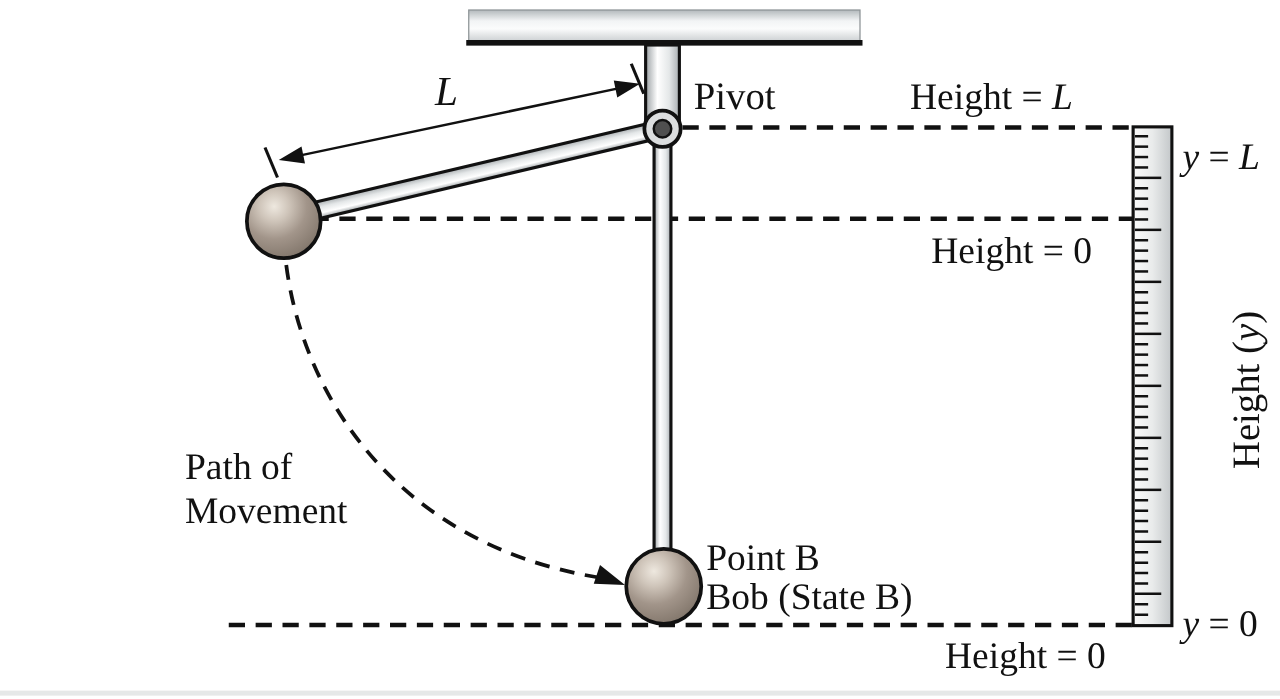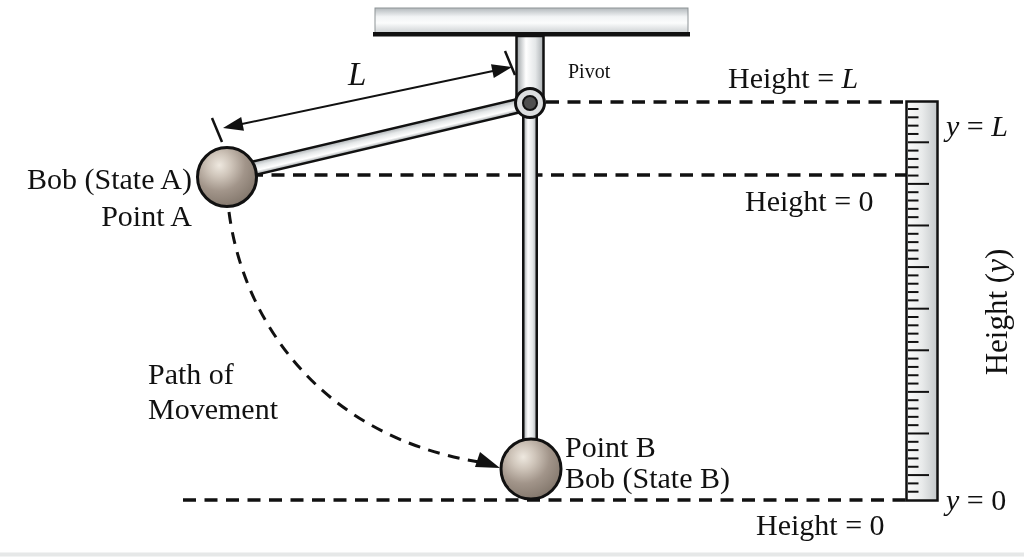--- a/index.html
+++ b/index.html
@@ -16,21 +16,21 @@
     position:absolute;
     font-size:30px;
     line-height:1.1;
     color:#111;
     white-space:nowrap;
   }
   .lbl i{font-style:italic;}
   #bobALabel{left:2px;top:160px;width:190px;text-align:right;line-height:37px;}
   #bobBLabel{left:565px;top:431px;line-height:31px;}
   #pathLabel{left:148px;top:356px;width:184px;text-align:left;line-height:35px;}
-  #pivotLabel{left:568px;top:60px;font-size:20px;}
+  #pivotLabel{left:555px;top:60px;font-size:31px;}
   #heightTop{left:728px;top:61px;}
   #heightMid{left:745px;top:184px;}
   #heightBottom{left:756px;top:508px;}
   #yTop{left:946px;top:92px;margin-top:17px;}
   #yBottom{left:946px;top:483px;}
   #axisLabel{
     left:997px;top:312px;
     font-size:31px;
     transform:translate(-50%,-50%) rotate(-90deg);
   }
@@ -157,24 +157,20 @@
         <line x1="908" x2="929" y1="475.08000000000004" y2="475.08000000000004" stroke="#111" stroke-width="2"></line>
         <line x1="908" x2="918.5" y1="483.40000000000003" y2="483.40000000000003" stroke="#111" stroke-width="2"></line>
         <line x1="908" x2="918.5" y1="491.72" y2="491.72" stroke="#111" stroke-width="2"></line>
       </g>
   </svg>
 
   <div class="lbl" id="pivotLabel">Pivot</div>
 
   <div class="lbl" id="dimLabel">L</div>
 
-  <div class="lbl" id="bobALabel">
-    <div>Bob (State A)</div>
-    <div>Point A</div>
-  </div>
 
   <div class="lbl" id="bobBLabel">
     <div>Point B</div>
     <div>Bob (State B)</div>
   </div>
 
   <div class="lbl" id="pathLabel">
     <div>Path of</div>
     <div>Movement</div>
   </div>

